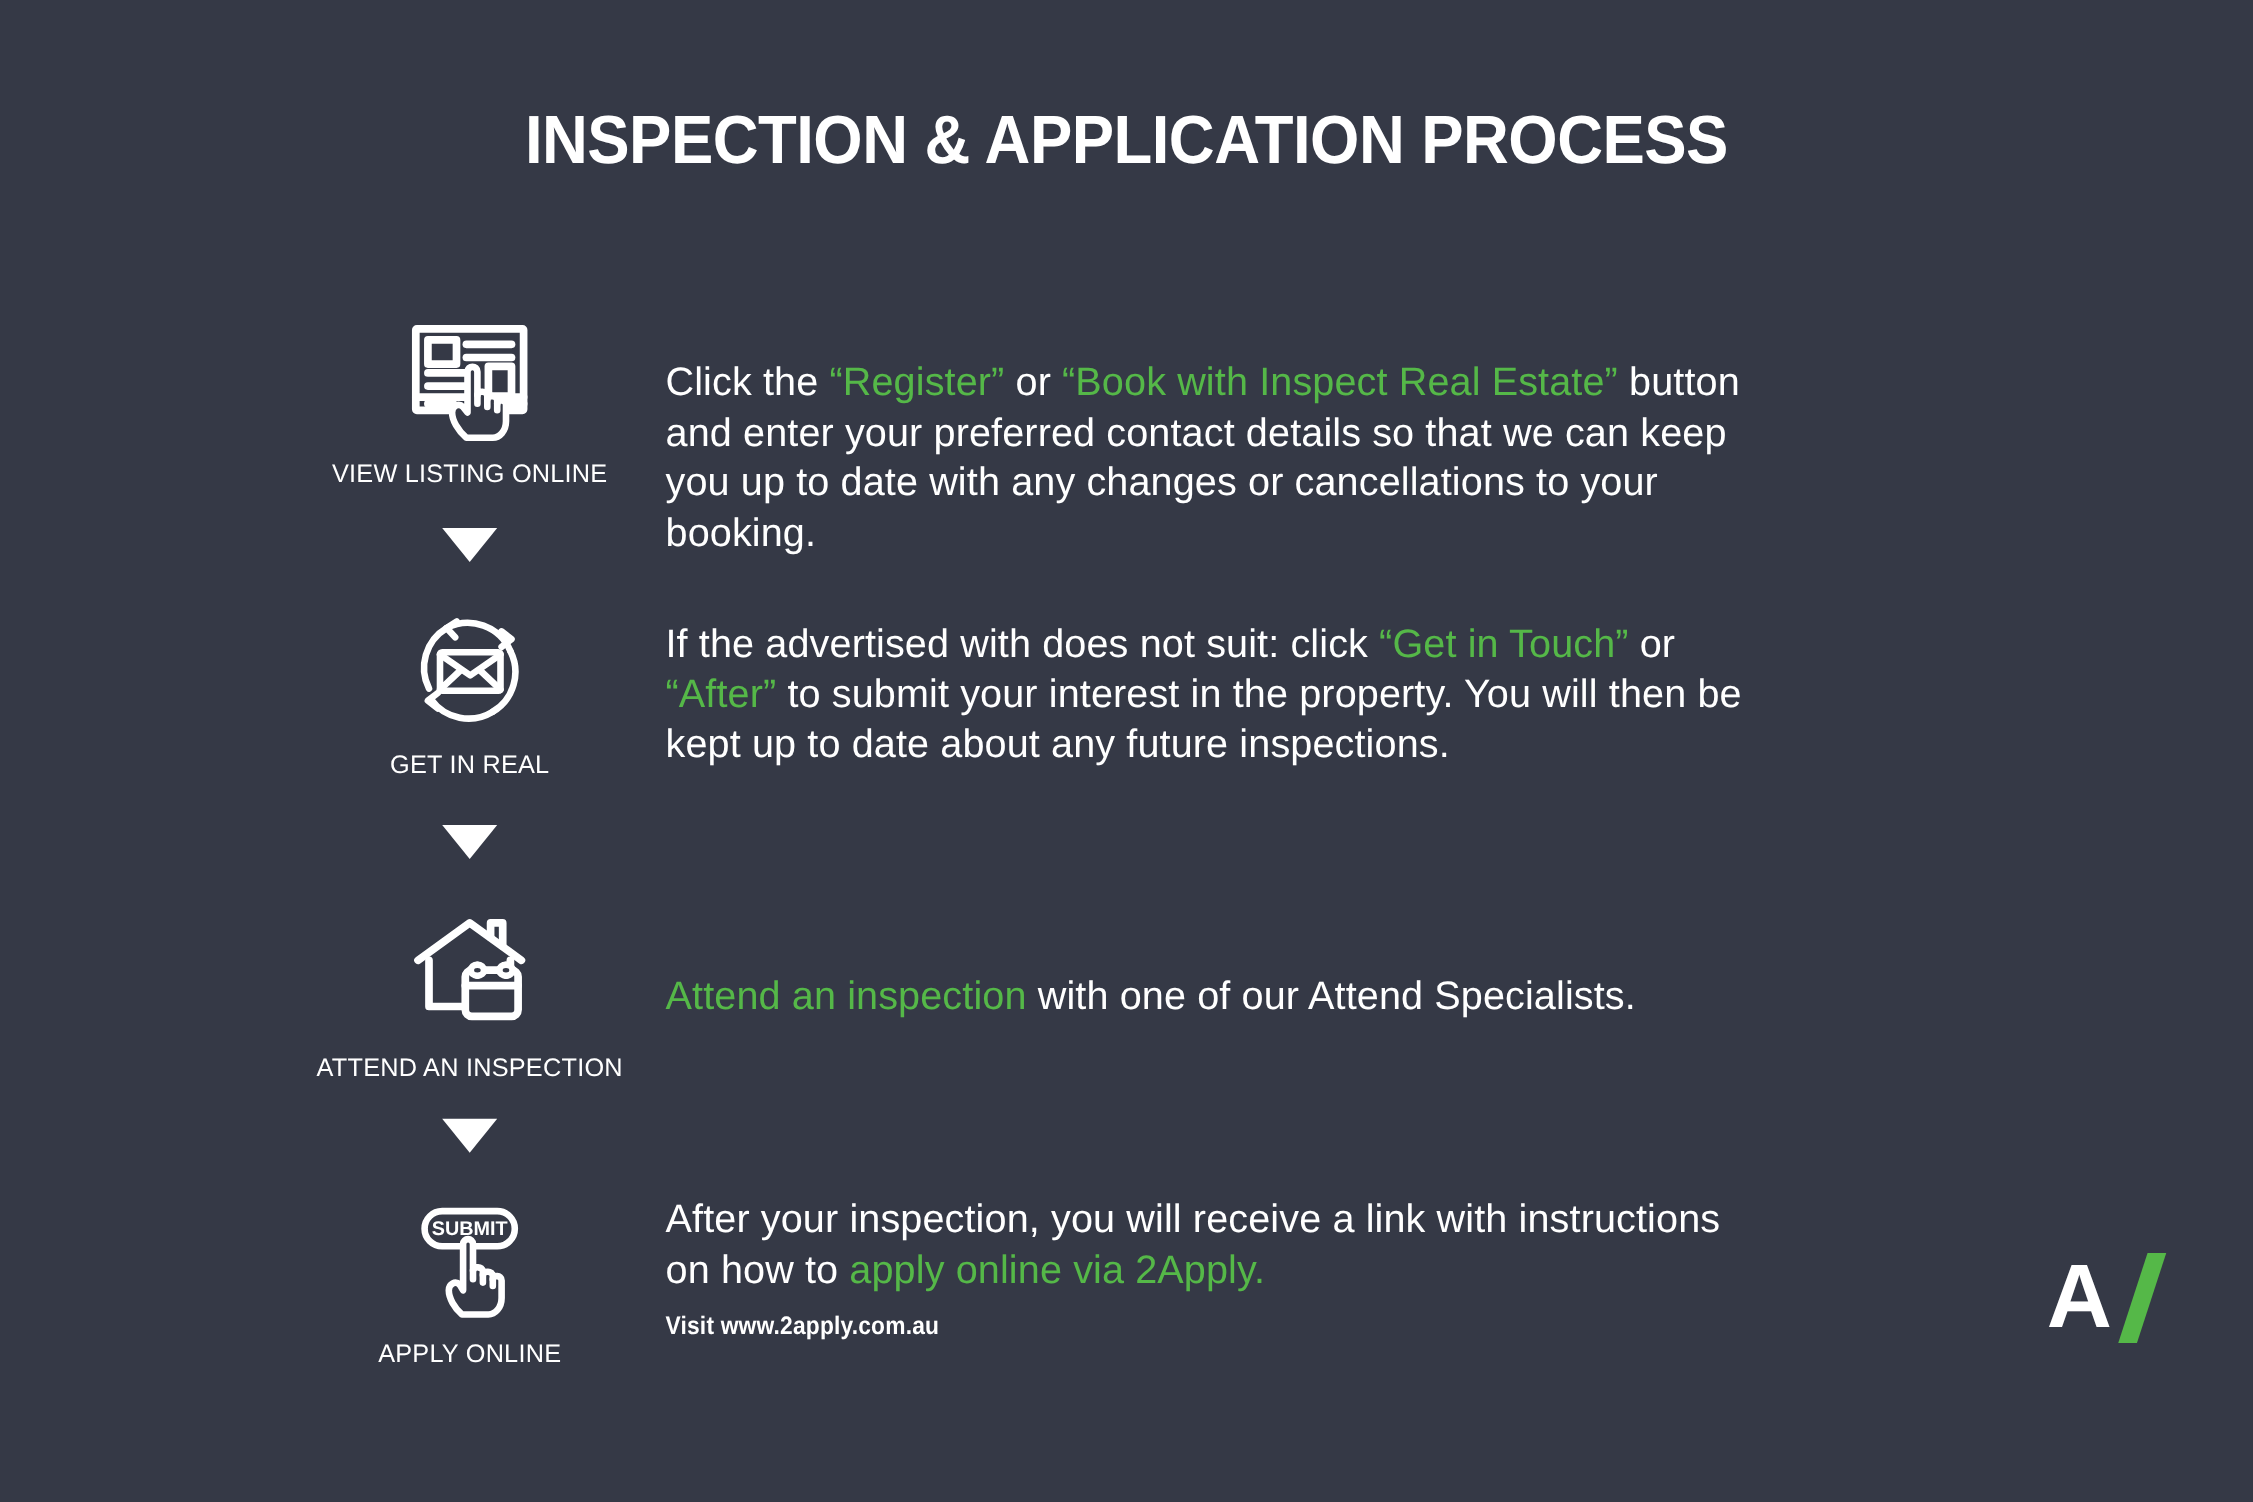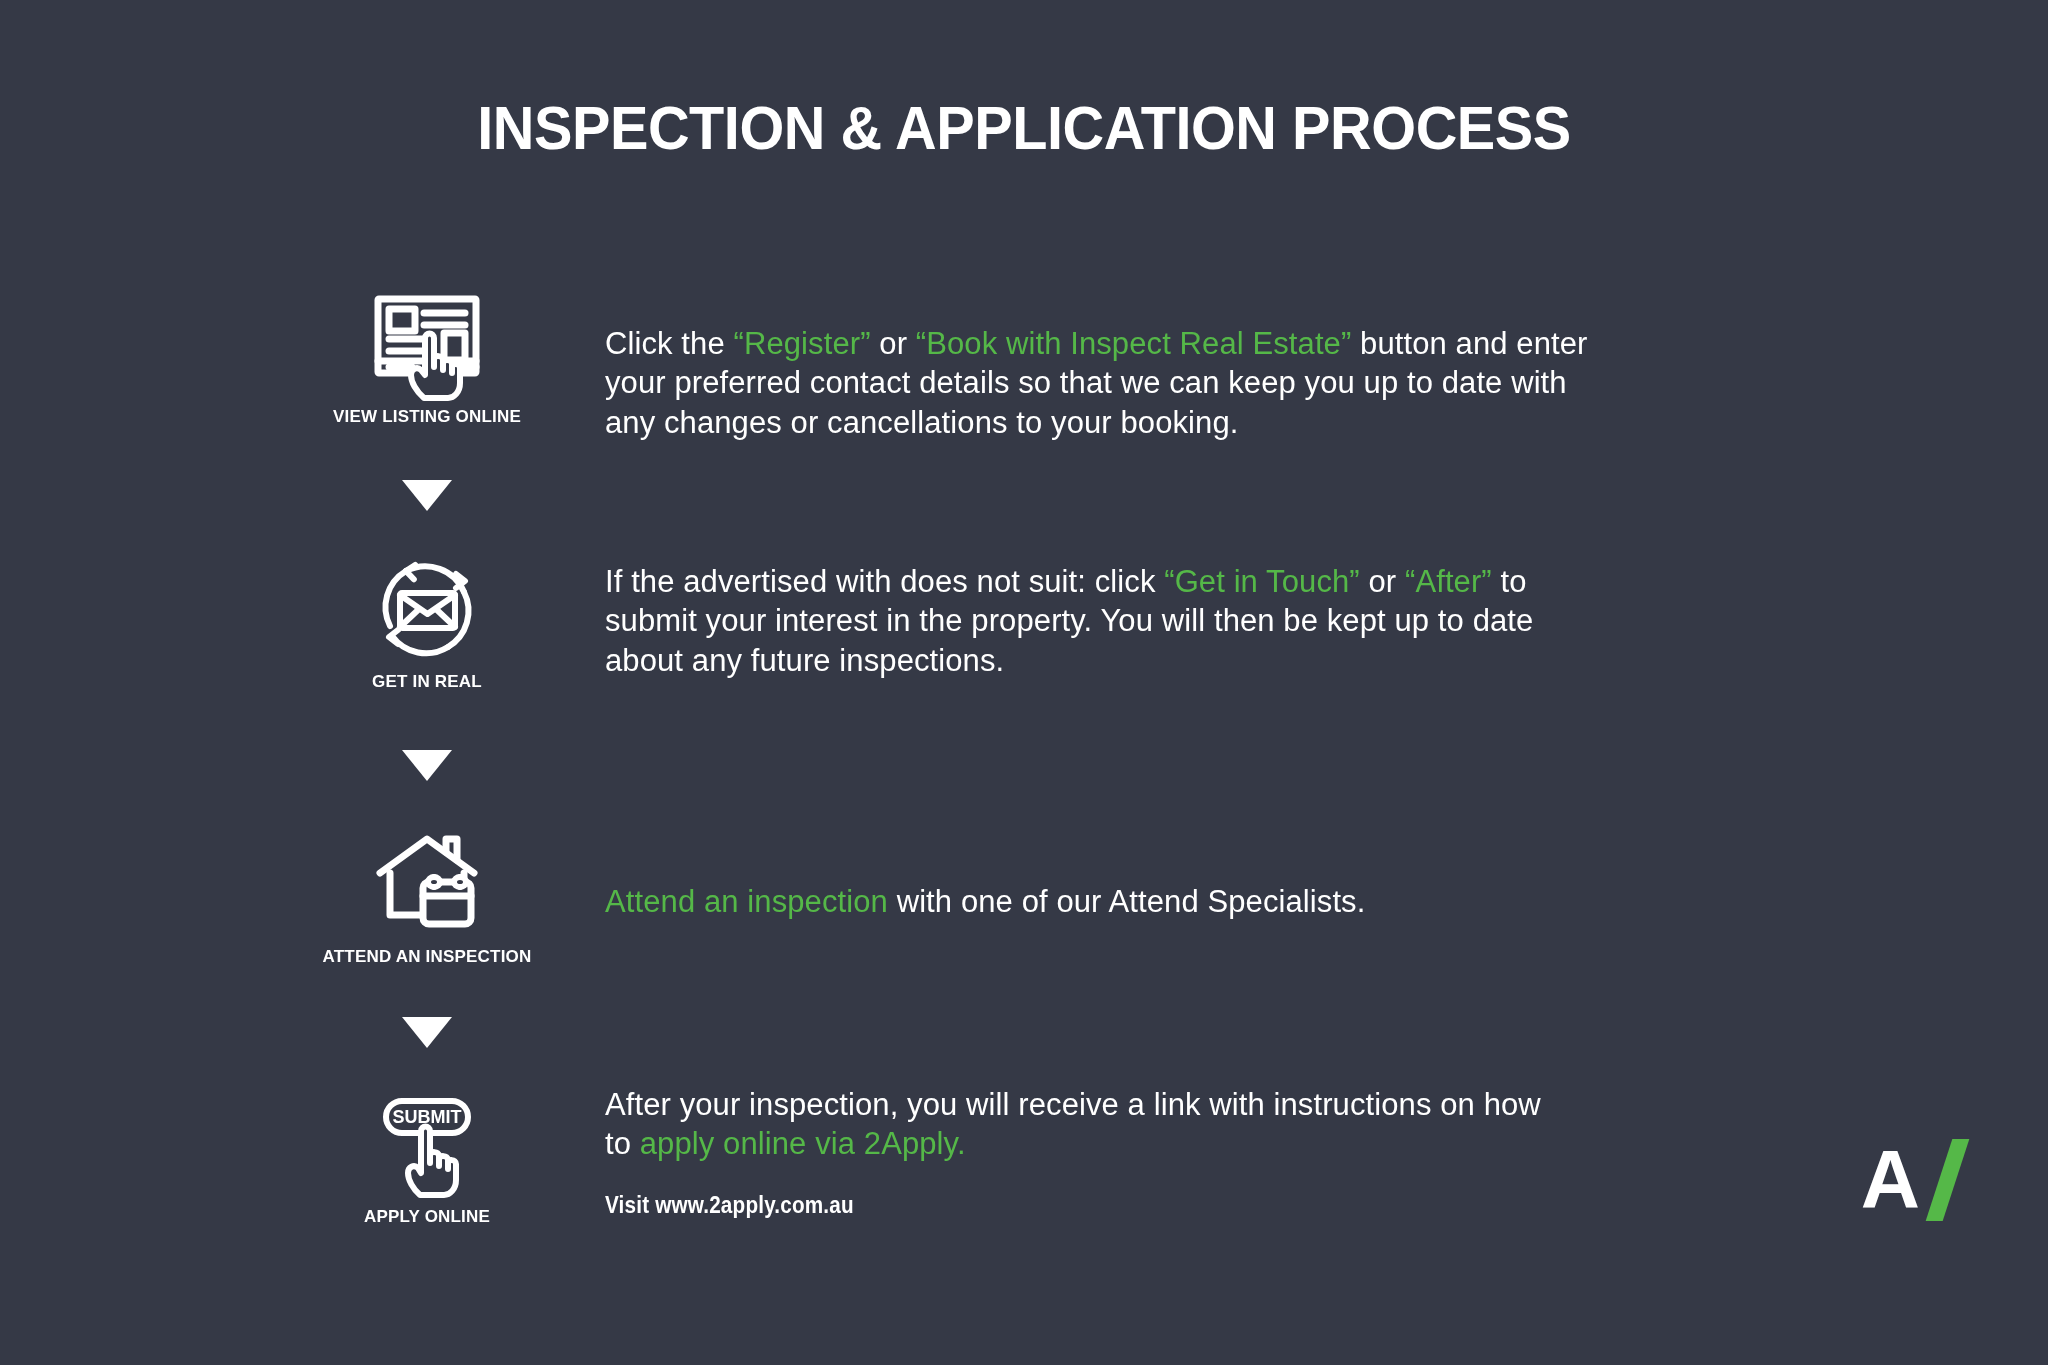--- a/index.html
+++ b/index.html
@@ -48,23 +48,23 @@
   }
 
   .step-icon {
     height: 118px;
     display: flex;
     align-items: center;
     justify-content: center;
   }
 
   .step-label {
-    margin-top: 4px;
-    font-size: 17px;
-    font-weight: bold;
+    margin-top: 14px;
+    font-size: 23px;
+    font-weight: normal;
     letter-spacing: 0.2px;
     white-space: nowrap;
     text-align: center;
   }
 
   .arrow-wrap {
     width: 290px;
     display: flex;
     justify-content: center;
   }
@@ -83,21 +83,21 @@
   .node-2 { position: absolute; top: 265px;  left: 0; }
   .arr-2  { position: absolute; top: 465px;  left: 0; }
   .node-3 { position: absolute; top: 540px;  left: 0; }
   .arr-3  { position: absolute; top: 732px;  left: 0; }
   .node-4 { position: absolute; top: 800px;  left: 0; }
 
   
   .copy {
     position: absolute;
     left: 605px;
-    font-size: 31px;
+    font-size: 36px;
     line-height: 1.27;
     color: #ffffff;
     letter-spacing: 0.1px;
   }
   .copy-1 { top: 324px; width: 1010px; }
   .copy-2 { top: 562px; width: 1010px; }
   .copy-3 { top: 882px; width: 1010px; }
   .copy-4 { top: 1085px; width: 960px; }
 
   .accent { color: #55b848; }

